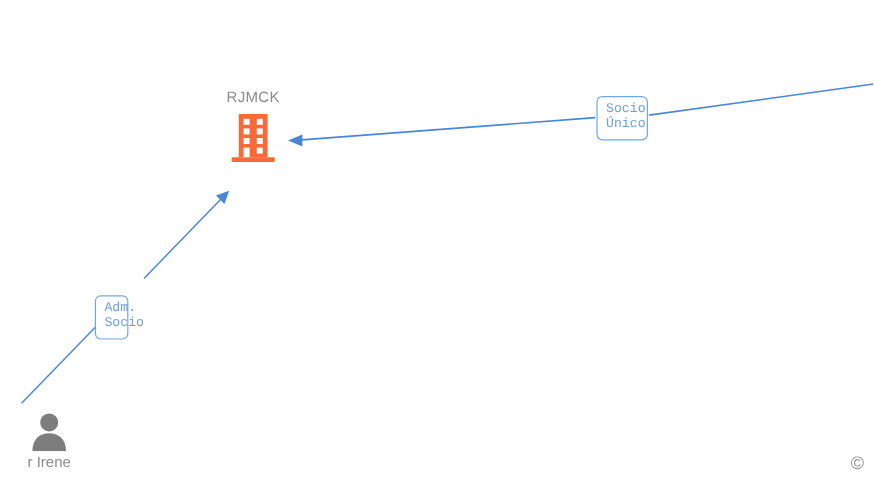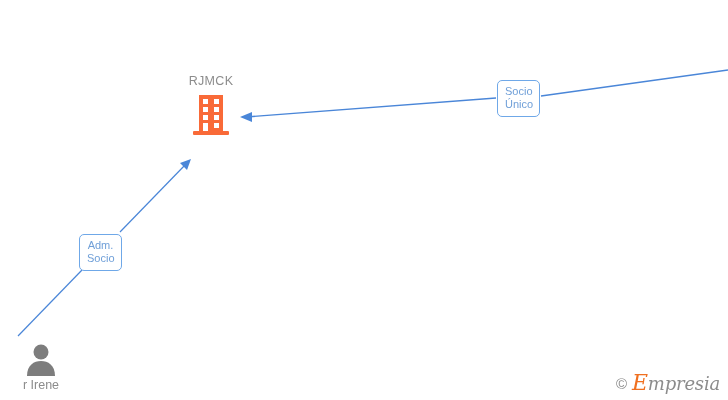--- a/index.html
+++ b/index.html
@@ -69,30 +69,31 @@
 
   
   .rel-box {
     position: absolute;
     box-sizing: border-box;
     border: 1px solid #6fa8e8;
     border-radius: 5px;
     background: #ffffff;
     padding: 4px 7px 5px 7px;
     text-align: center;
+    font-family: Liberation Mono, monospace;
   }
   .rel-box span {
     display: block;
     font-size: 11px;
     line-height: 13px;
     color: #6f9fd8;
     white-space: nowrap;
   }
   #rel-socio { left: 497px; top: 80px; width: 43px; }
-  #rel-adm   { left: 79px;  top: 234px; width: 43px; }
+  #rel-adm   { left: 79px;  top: 246px; width: 28px; }
 
   
   .watermark {
     position: absolute;
     right: 8px;
     bottom: 6px;
     display: flex;
     align-items: center;
     gap: 5px;
   }
@@ -163,16 +164,15 @@
     <span>Único</span>
   </div>
 
   <div id="rel-adm" class="rel-box">
     <span>Adm.</span>
     <span>Socio</span>
   </div>
 
   <div class="watermark">
     <span class="wm-c">©</span>
-    <span class="wm-text"><span class="wm-initial">E</span><span>mpresia</span></span>
   </div>
 
 </div>
 
 </body></html>

